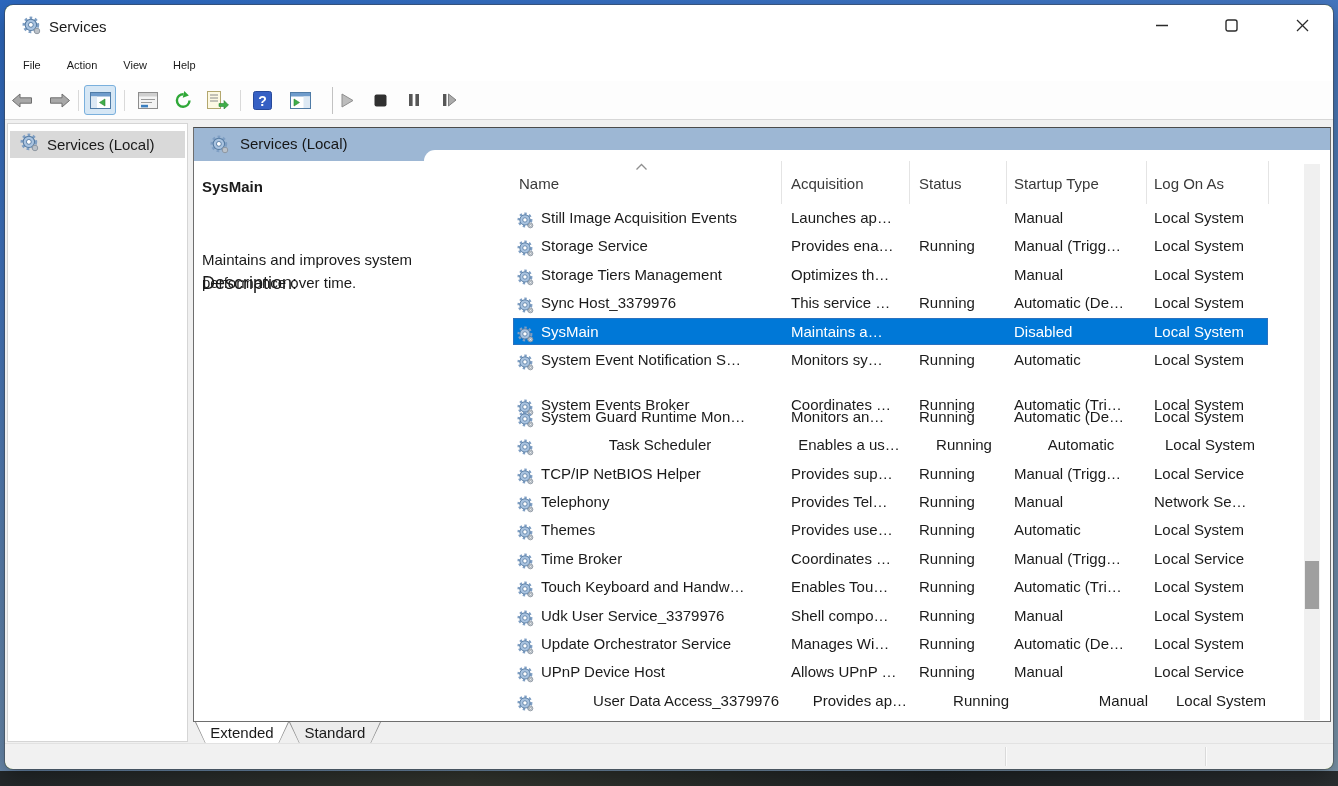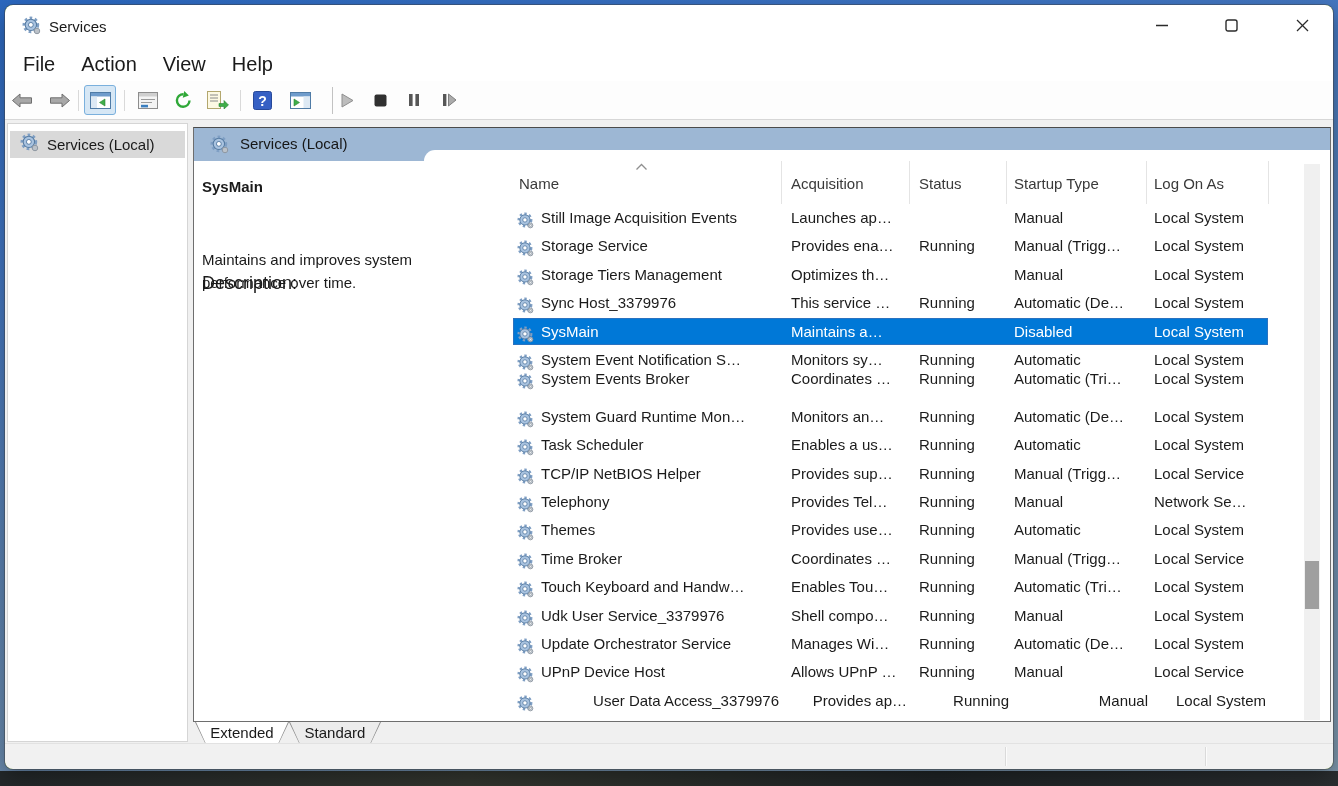--- a/index.html
+++ b/index.html
@@ -19,21 +19,21 @@
 
   
   .titlebar { position:absolute; left:0; top:0; width:100%; height:43px; background:#fff; }
   .titlebar .app-icon { position:absolute; left:17px; top:11px; }
   .titlebar .title { position:absolute; left:44px; top:13px; font-size:15px; color:#191919; }
   .winbtn { position:absolute; top:0; width:46px; height:40px; display:flex; align-items:center; justify-content:center; }
   .winbtn.min { left:1134px; } .winbtn.max { left:1203px; } .winbtn.close { left:1274px; }
 
   
   .menubar { position:absolute; left:0; top:43px; width:100%; height:33px; display:flex; align-items:center; padding-left:5px; background:#fff; }
-  .menu-item { font-size:20px; padding:4px 13px; color:#1a1a1a; }
+  .menu-item { font-size:11px; padding:4px 13px; color:#1a1a1a; }
 
   
   .toolbar { position:absolute; left:0; top:76px; width:100%; height:39px; background:#fdfdfd; border-bottom:1px solid #d7d7d7; }
   .tbtn { position:absolute; top:4px; width:32px; height:30px; display:flex; align-items:center; justify-content:center; border-radius:3px; }
   .tbtn.active { background:#d6e7f5; border:1px solid #7ab0dd; }
   .tsep { position:absolute; top:9px; width:1px; height:21px; background:#d9d9d9; }
   .tsep.tall { top:6px; height:27px; background:#c2c2c2; }
 
   
   .content { position:absolute; left:0; top:115px; width:100%; height:625px; background:#f0f0f0; }
@@ -345,21 +345,21 @@
                     <circle cx="8.4" cy="8.4" r="2.3" fill="#ffffff" stroke="#577ca3" stroke-width="0.9"></circle>
                     <circle cx="14.2" cy="14.2" r="2.6" fill="#c6cdd4" stroke="#8a949e" stroke-width="0.9"></circle>
                     <circle cx="14.2" cy="14.2" r="1" fill="#ffffff" stroke="#8a949e" stroke-width="0.6"></circle>
                   </svg></span>
                 <span class="cell c-name">System Event Notification S…</span>
                 <span class="cell c-desc">Monitors sy…</span>
                 <span class="cell c-status">Running</span>
                 <span class="cell c-startup">Automatic</span>
                 <span class="cell c-logon">Local System</span>
               </div>
-              <div class="row" style="top: 161px;">
+              <div class="row" style="top: 187px;">
                 <span class="row-icon"><svg width="17" height="17" viewBox="0 0 18 18">
                     <circle cx="8.4" cy="8.4" r="6.6" fill="none" stroke="#7f9fc4" stroke-width="2.6" stroke-dasharray="2.5 2.45"></circle>
                     <circle cx="8.4" cy="8.4" r="5.4" fill="#a9c3e0" stroke="#577ca3" stroke-width="1"></circle>
                     <circle cx="8.4" cy="8.4" r="2.3" fill="#ffffff" stroke="#577ca3" stroke-width="0.9"></circle>
                     <circle cx="14.2" cy="14.2" r="2.6" fill="#c6cdd4" stroke="#8a949e" stroke-width="0.9"></circle>
                     <circle cx="14.2" cy="14.2" r="1" fill="#ffffff" stroke="#8a949e" stroke-width="0.6"></circle>
                   </svg></span>
                 <span class="cell c-name">System Events Broker</span>
                 <span class="cell c-desc">Coordinates …</span>
                 <span class="cell c-status">Running</span>
@@ -373,21 +373,21 @@
                     <circle cx="8.4" cy="8.4" r="2.3" fill="#ffffff" stroke="#577ca3" stroke-width="0.9"></circle>
                     <circle cx="14.2" cy="14.2" r="2.6" fill="#c6cdd4" stroke="#8a949e" stroke-width="0.9"></circle>
                     <circle cx="14.2" cy="14.2" r="1" fill="#ffffff" stroke="#8a949e" stroke-width="0.6"></circle>
                   </svg></span>
                 <span class="cell c-name">System Guard Runtime Mon…</span>
                 <span class="cell c-desc">Monitors an…</span>
                 <span class="cell c-status">Running</span>
                 <span class="cell c-startup">Automatic (De…</span>
                 <span class="cell c-logon">Local System</span>
               </div>
-              <div class="row" style="top: 227.2px;">
+              <div class="row" style="top: 227.2px; text-align: center;">
                 <span class="row-icon"><svg width="17" height="17" viewBox="0 0 18 18">
                     <circle cx="8.4" cy="8.4" r="6.6" fill="none" stroke="#7f9fc4" stroke-width="2.6" stroke-dasharray="2.5 2.45"></circle>
                     <circle cx="8.4" cy="8.4" r="5.4" fill="#a9c3e0" stroke="#577ca3" stroke-width="1"></circle>
                     <circle cx="8.4" cy="8.4" r="2.3" fill="#ffffff" stroke="#577ca3" stroke-width="0.9"></circle>
                     <circle cx="14.2" cy="14.2" r="2.6" fill="#c6cdd4" stroke="#8a949e" stroke-width="0.9"></circle>
                     <circle cx="14.2" cy="14.2" r="1" fill="#ffffff" stroke="#8a949e" stroke-width="0.6"></circle>
                   </svg></span>
                 <span class="cell c-name">Task Scheduler</span>
                 <span class="cell c-desc">Enables a us…</span>
                 <span class="cell c-status">Running</span>

